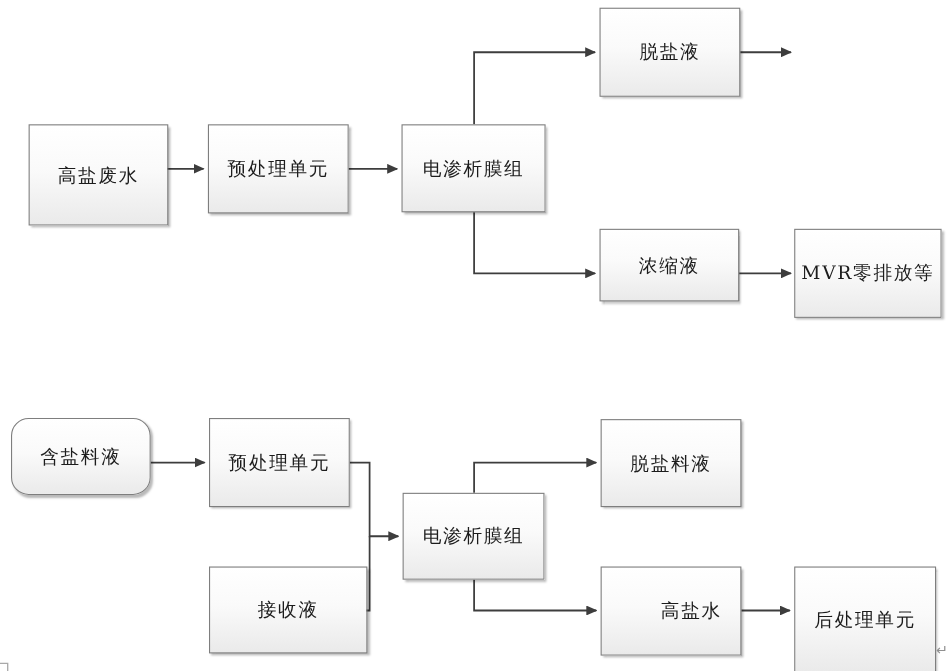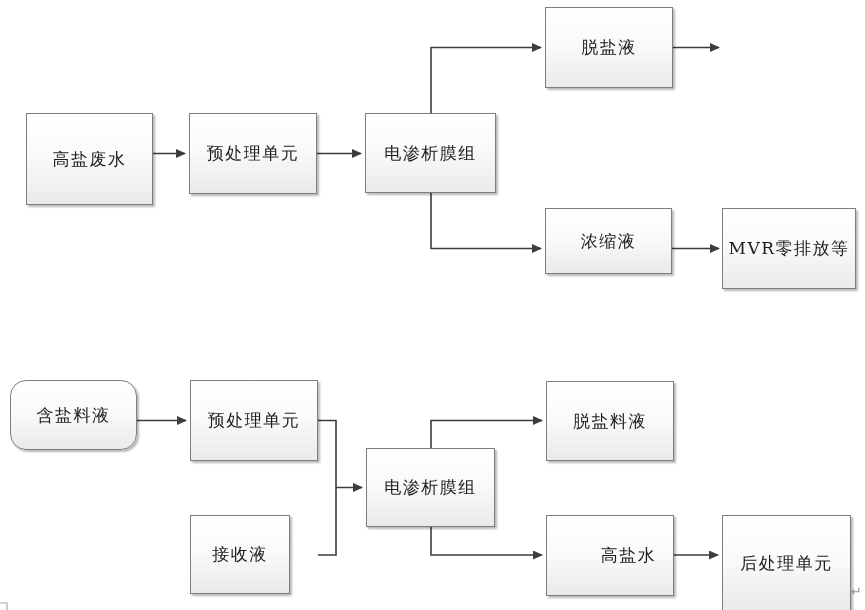--- a/index.html
+++ b/index.html
@@ -55,21 +55,21 @@
 
   <div class="node" style="left:10px;top:113px;width:127px;height:92px;margin-left:16px;">高盐废水</div>
   <div class="node" style="left:189px;top:113px;width:128px;height:81px;">预处理单元</div>
   <div class="node" style="left:365px;top:113px;width:131px;height:80px;">电渗析膜组</div>
   <div class="node" style="left:545px;top:7px;width:128px;height:81px;">脱盐液</div>
   <div class="node" style="left:545px;top:208px;width:127px;height:66px;">浓缩液</div>
   <div class="node" style="left:722px;top:208px;width:134px;height:81px;">MVR零排放等</div>
 
   <div class="node" style="left:10px;top:380px;width:127px;height:70px;border-radius:16px;">含盐料液</div>
   <div class="node" style="left:190px;top:380px;width:128px;height:81px;">预处理单元</div>
-  <div class="node" style="left:190px;top:515px;width:100px;height:79px;">接收液</div>
+  <div class="node" style="left:190px;top:515px;width:144px;height:79px;">接收液</div>
   <div class="node" style="left:366px;top:448px;width:129px;height:79px;">电渗析膜组</div>
   <div class="node" style="left:546px;top:381px;width:128px;height:80px;">脱盐料液</div>
   <div class="node" style="left:546px;top:515px;width:128px;height:81px;padding-left:37px;">高盐水</div>
   <div class="node" style="left:722px;top:515px;width:129px;height:96px;">后处理单元</div>
 
   <div class="pmark">↵</div>
 
 </div>
 
 </body></html>

